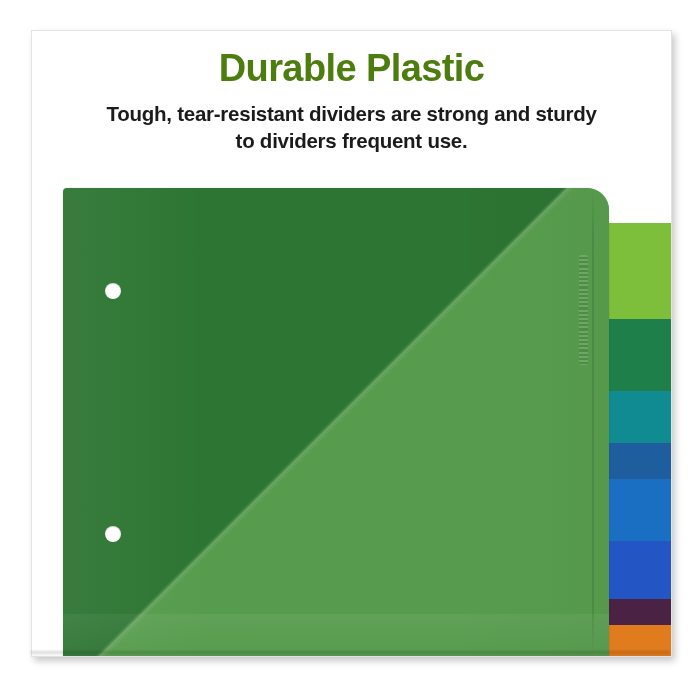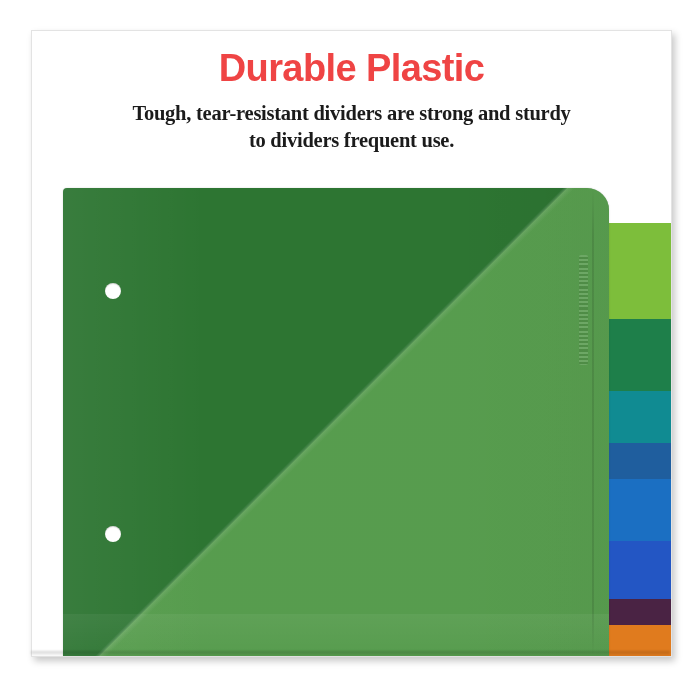--- a/index.html
+++ b/index.html
@@ -50,21 +50,21 @@
     font-family: "Liberation Sans", sans-serif;
     font-size: 38px;
     font-weight: bold;
     letter-spacing: -0.6px;
     color: #1f47a6;
     line-height: 1.15;
   }
   .subhead {
     margin: 9px auto 4px auto;
     width: 560px;
-    font-family: Liberation Serif, serif;
+    font-family: Liberation Sans, sans-serif;
     font-size: 20.5px;
     font-weight: bold;
     color: #1b1b1b;
     line-height: 1.33;
     letter-spacing: -0.25px;
   }
 
   
   .tab-stack {
     position: absolute;
@@ -203,21 +203,21 @@
   }
 </style>
 </head>
 <body>
 
 <div class="stage">
 
   <div class="product-card">
 
     <div class="copy-block">
-      <h1 class="headline" style="color: #ef4444;">Durable Plastic</h1>
+      <h1 class="headline" style="color: #4d7c0f;">Durable Plastic</h1>
       <p class="subhead" style="color: rgb(27, 27, 27);">
         <span>Tough, tear-resistant dividers are strong and sturdy</span><br>
         <span>to dividers frequent use.</span>
       </p>
     </div>
 
     <div class="tab-stack">
       <div class="tab" style="top: 0px; height: 96px; background: rgb(125, 190, 59);"></div>
       <div class="tab" style="top: 96px; height: 72px; background: rgb(30, 127, 74);"></div>
       <div class="tab" style="top: 168px; height: 52px; background: rgb(16, 139, 146);"></div>

